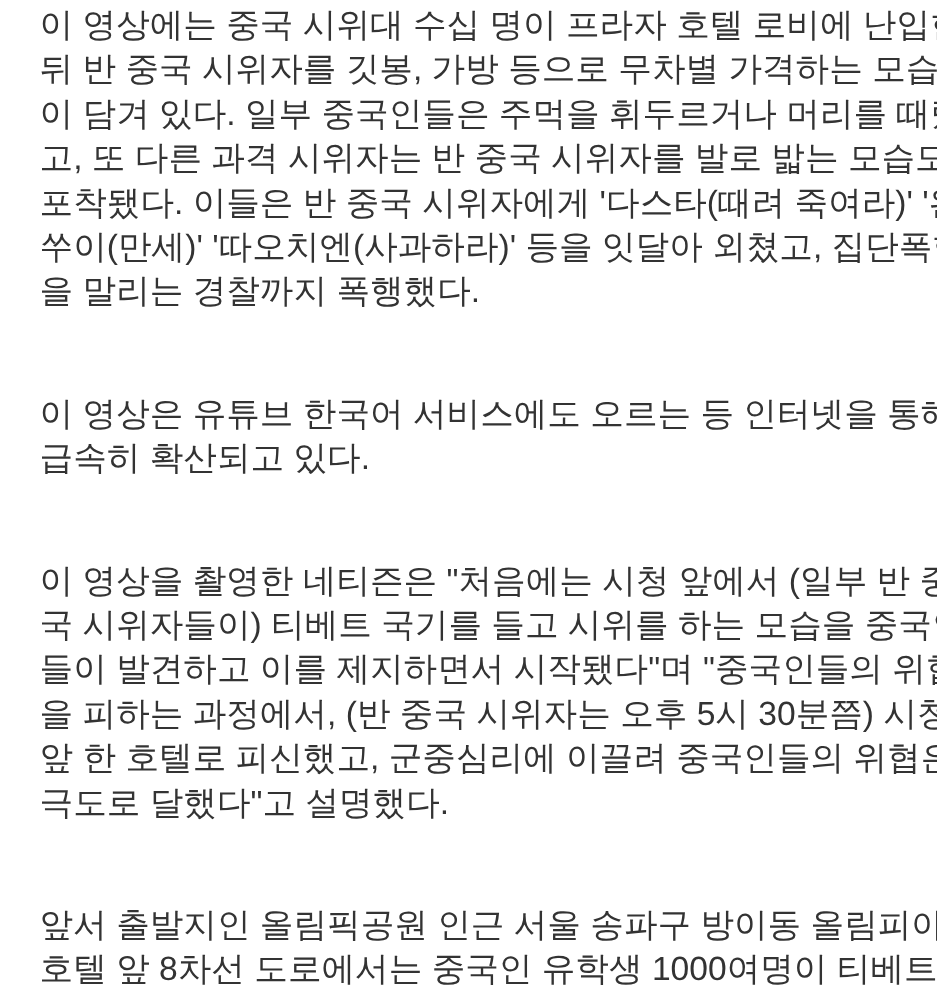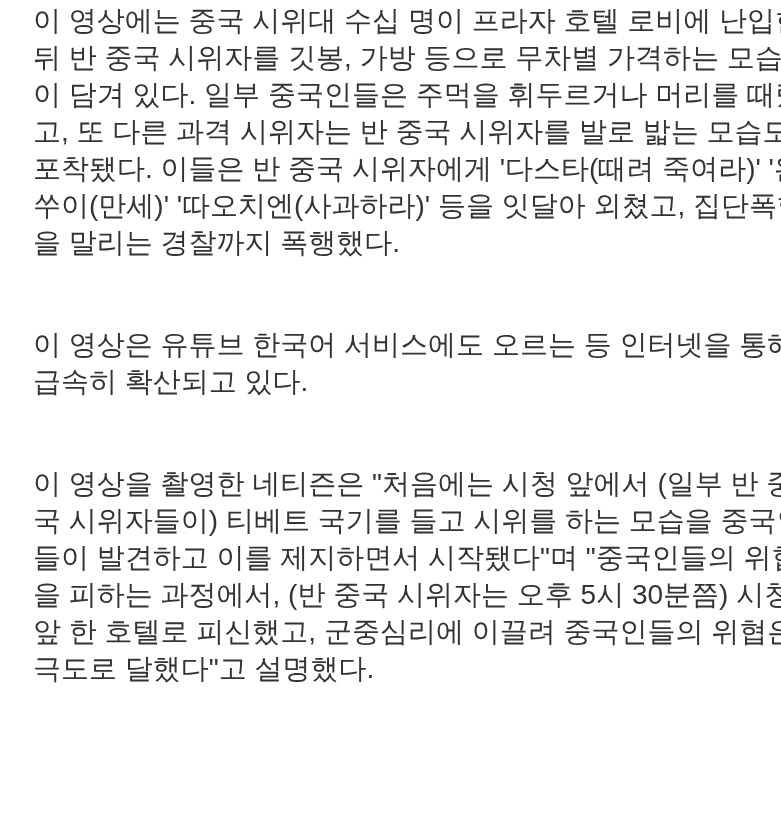--- a/index.html
+++ b/index.html
@@ -43,13 +43,15 @@
 쑤이(만세)' '따오치엔(사과하라)' 등을 잇달아 외쳤고, 집단폭행
 을 말리는 경찰까지 폭행했다.</p>
   <p class="para">이 영상은 유튜브 한국어 서비스에도 오르는 등 인터넷을 통해
 급속히 확산되고 있다.</p>
   <p class="para">이 영상을 촬영한 네티즌은 "처음에는 시청 앞에서 (일부 반 중
 국 시위자들이) 티베트 국기를 들고 시위를 하는 모습을 중국인
 들이 발견하고 이를 제지하면서 시작됐다"며 "중국인들의 위협
 을 피하는 과정에서, (반 중국 시위자는 오후 5시 30분쯤) 시청
 앞 한 호텔로 피신했고, 군중심리에 이끌려 중국인들의 위협은
 극도로 달했다"고 설명했다.</p>
+  <p class="para">앞서 출발지인 올림픽공원 인근 서울 송파구 방이동 올림피아
+호텔 앞 8차선 도로에서는 중국인 유학생 1000여명이 티베트</p>
 </main>
 
 </body></html>

